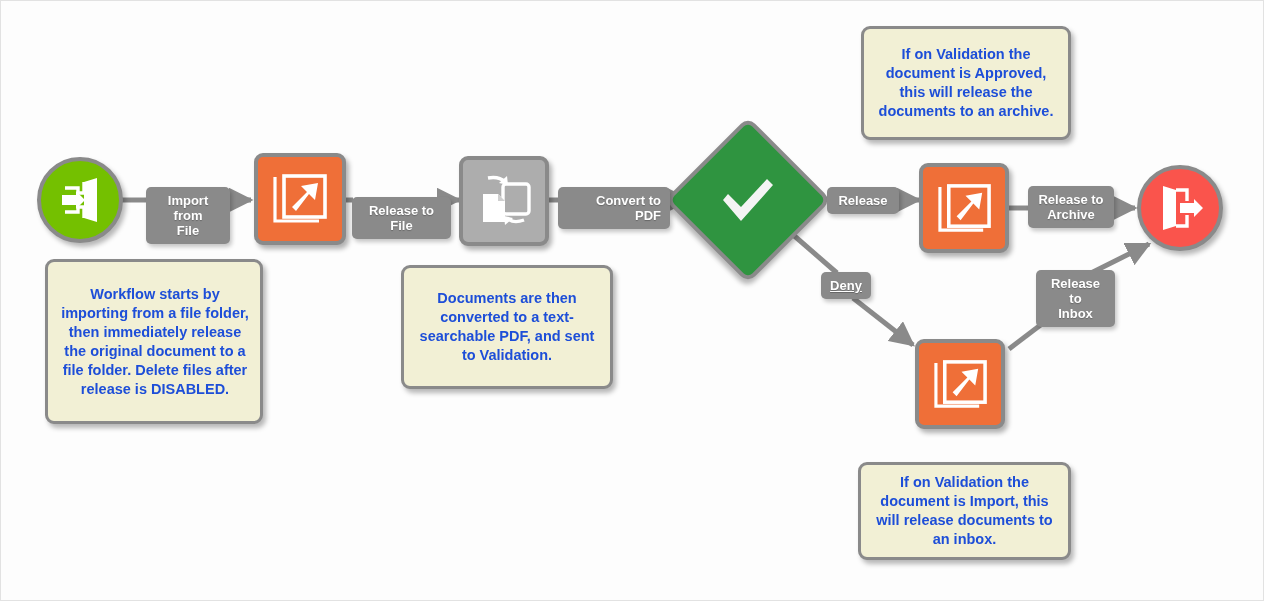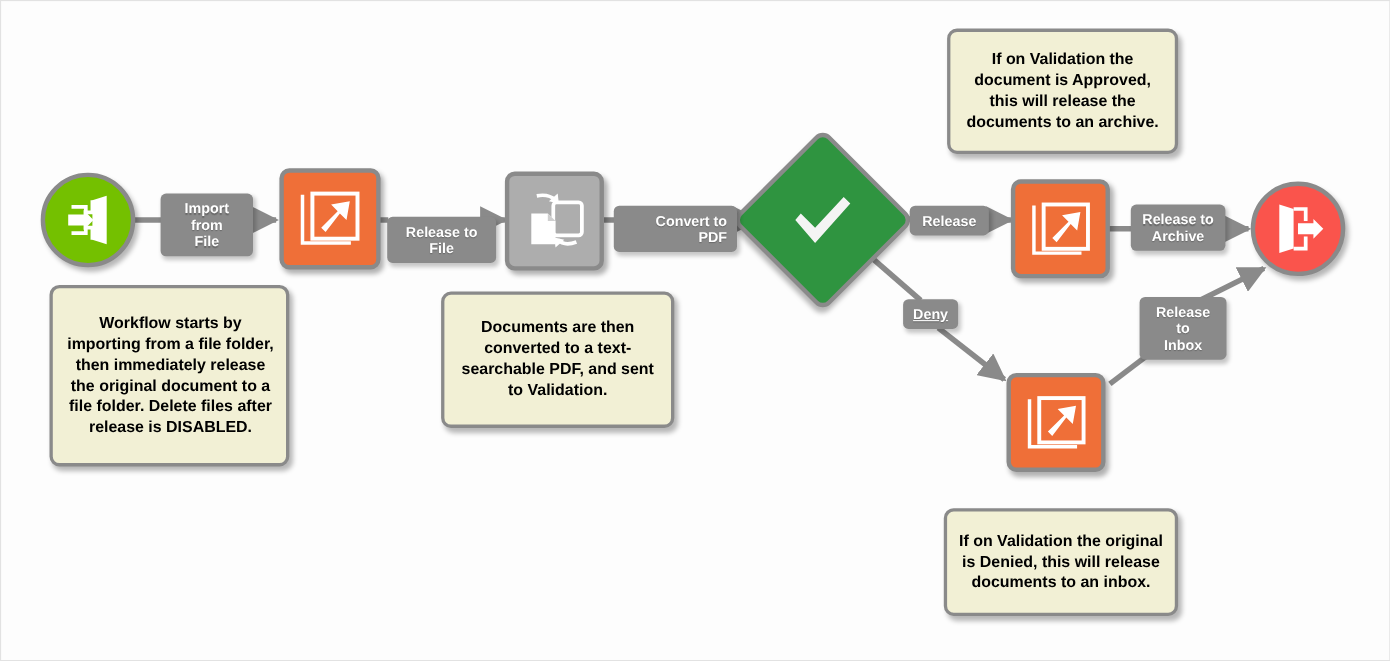--- a/index.html
+++ b/index.html
@@ -96,21 +96,21 @@
     text-shadow: 0 1px 1px rgba(0,0,0,0.25);
     white-space: pre-line;
   }
 
   
   .note {
     position: absolute;
     background: #f2f0d5;
     border: 3px solid #8a8a8a;
     border-radius: 9px;
-    color: #000000;
+    color: #1d4ed8;
     font-weight: bold;
     font-size: 14.5px;
     line-height: 19px;
     text-align: center;
     padding: 8px 9px;
     box-sizing: border-box;
     box-shadow: 3px 4px 5px rgba(0,0,0,0.28);
     white-space: pre-line;
     display: flex;
     align-items: center;
@@ -230,21 +230,21 @@
     <span>
       <svg class="icon-svg" width="48" height="48" viewBox="0 0 48 48" xmlns="http://www.w3.org/2000/svg">
         <path d="M20 6 L7 2 L7 46 L20 42 Z" fill="#ffffff"></path>
         <path d="M20 6 L31 6 L31 17" fill="none" stroke="#ffffff" stroke-width="3.4"></path>
         <path d="M20 42 L31 42 L31 31" fill="none" stroke="#ffffff" stroke-width="3.4"></path>
         <path d="M24 19 L38 19 L38 15 L47 24 L38 33 L38 29 L24 29 Z" fill="#ffffff"></path>
       </svg>
     </span>
   </div>
 
-  <div class="edge-label" style="left:145px; top:175px; width:84px;">Import from
+  <div class="edge-label" style="left:145px; top:186px; width:84px;">Import from
 File</div>
 
   <div class="edge-label" style="left:351px; top:196px; width:99px;">Release to File</div>
 
   <div class="edge-label" style="left:557px; top:186px; width:112px;text-align:right;">Convert to PDF</div>
 
   <div class="edge-label" style="left:826px; top:186px; width:72px;">Release</div>
 
   <div class="edge-label" style="left:820px; top:271px; width:50px;text-decoration:underline;">Deny</div>
 
@@ -253,15 +253,15 @@
 
   <div class="edge-label" style="left:1035px; top:269px; width:79px;">Release to
 Inbox</div>
 
   <div class="note" style="left:44px; top:258px; width:218px; height:165px;padding-left:11px;">Workflow starts by importing from a file folder, then immediately release the original document to a file folder. Delete files after release is DISABLED.</div>
 
   <div class="note" style="left:400px; top:264px; width:212px; height:124px;">Documents are then converted to a text-searchable PDF, and sent to Validation.</div>
 
   <div class="note" style="left:860px; top:25px; width:210px; height:114px;">If on Validation the document is Approved, this will release the documents to an archive.</div>
 
-  <div class="note" style="left:857px; top:461px; width:213px; height:98px;">If on Validation the original is Denied, this will release documents to an inbox.</div>
+  <div class="note" style="left:857px; top:461px; width:213px; height:98px;">If on Validation the document is Import, this will release documents to an inbox.</div>
 
 </div>
 
 </body></html>

